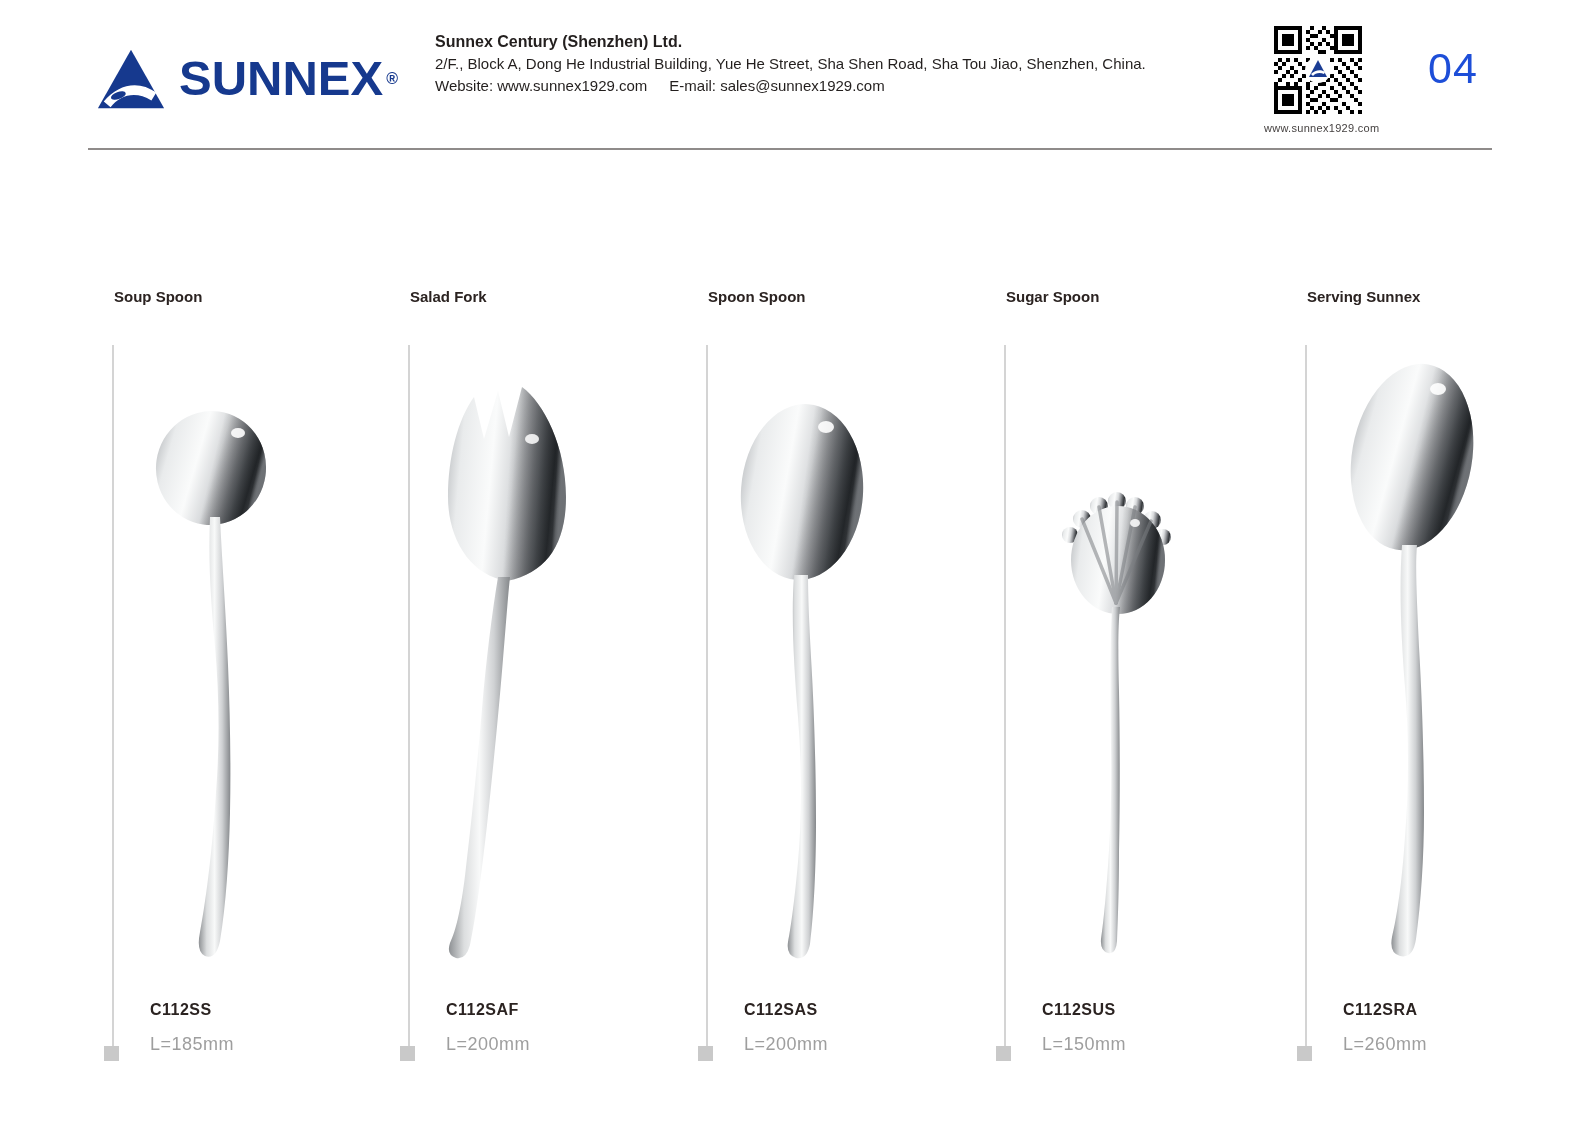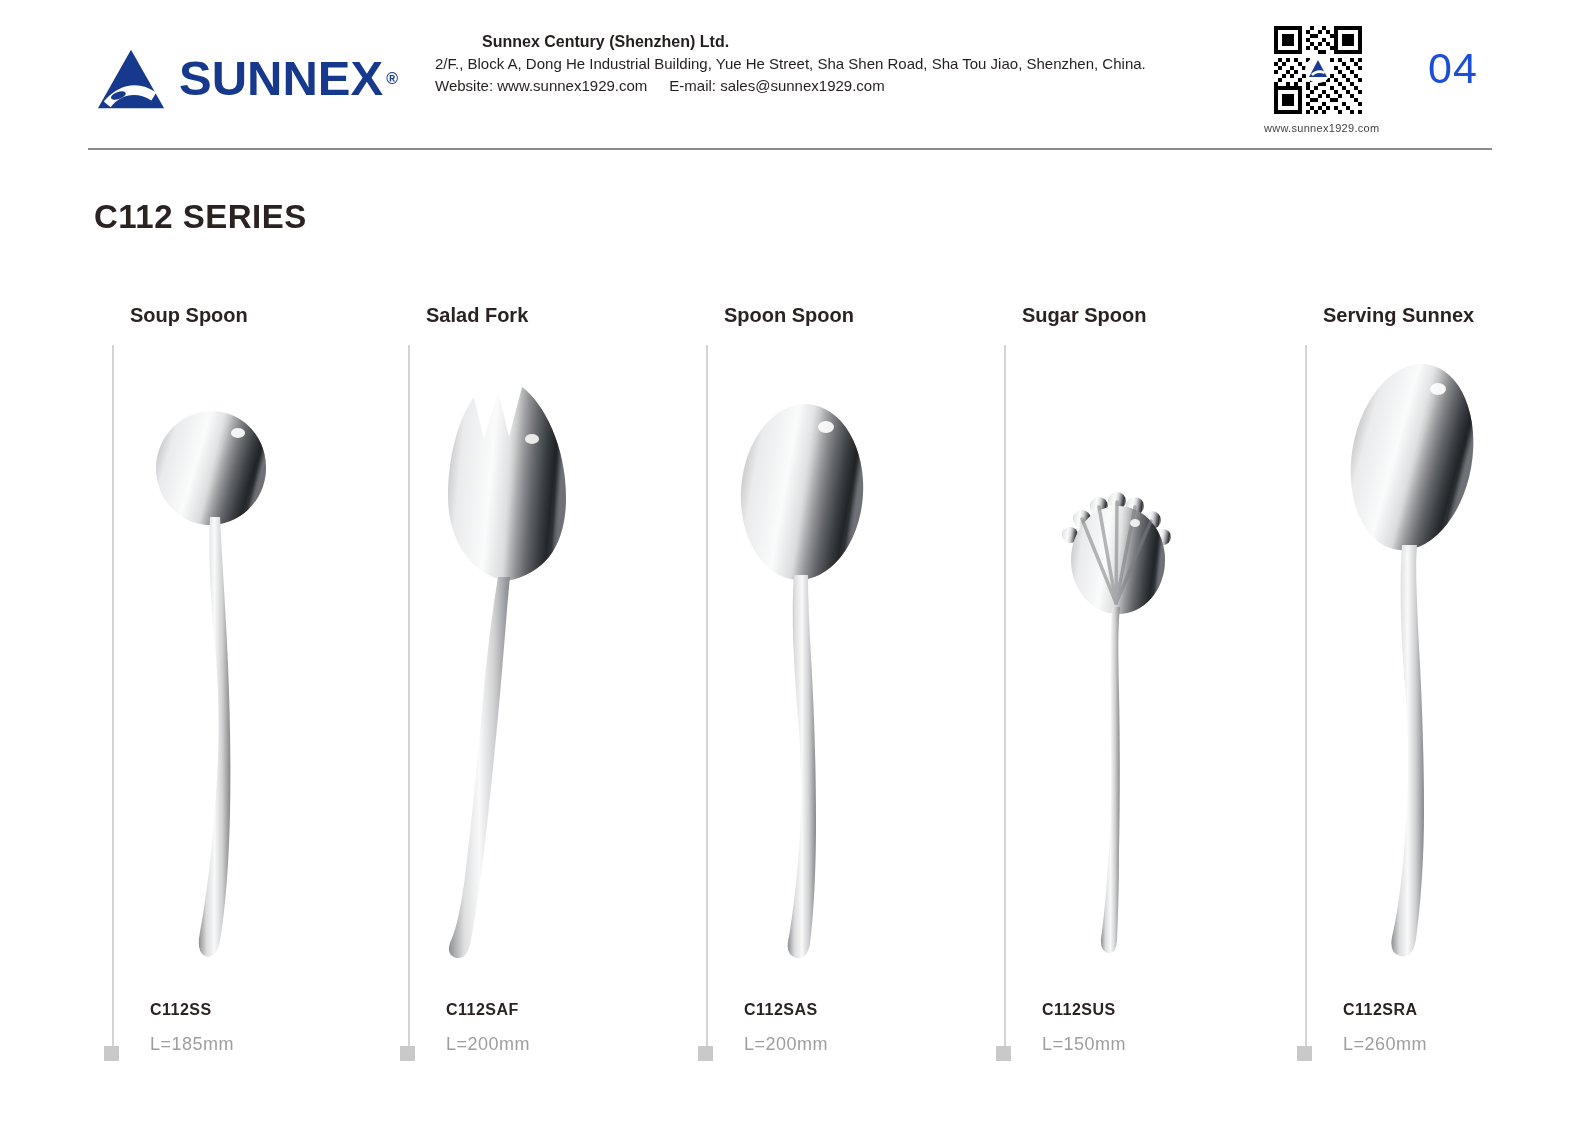--- a/index.html
+++ b/index.html
@@ -6,32 +6,32 @@
   .page{
     position:relative;width:1587px;height:1122px;background:#ffffff;
     font-family:"Liberation Sans", sans-serif;color:#2b2321;overflow:hidden;
   }
   
   .logo{position:absolute;left:95px;top:44px;display:flex;align-items:center;}
   .logo svg{display:block;margin-top:3px;}
   .logo-text{font-size:49px;font-weight:bold;color:#16398e;letter-spacing:0px;line-height:62px;margin-left:12px;}
   .logo-reg{font-size:16px;font-weight:bold;color:#16398e;margin-left:3px;margin-top:2px;}
   .company{position:absolute;left:435px;top:31px;font-size:15px;line-height:22px;color:#231f1e;}
-  .company .company-name{font-weight:bold;font-size:16px;margin-left:47px;}
+  .company .company-name{font-weight:bold;font-size:16px;}
   .company .wline span{margin-right:22px;}
   .qr-block{position:absolute;left:1264px;top:26px;width:108px;text-align:center;}
   .qr-block svg{display:block;margin:0 auto;}
   .qr-caption{font-size:11px;color:#454140;letter-spacing:.3px;margin-top:8px;}
   .page-num{position:absolute;left:1428px;top:44px;font-size:43px;font-weight:normal;color:#1d4ed8;letter-spacing:1px;}
   .rule{position:absolute;left:88px;top:148px;width:1404px;height:2px;background:#8f8b8a;}
   
   .series-title{position:absolute;left:94px;top:198px;margin:0;font-size:33px;font-weight:bold;color:#2b2321;letter-spacing:.5px;}
   
   .product-col{position:absolute;top:282px;width:296px;height:800px;}
-  .product-col .pname{position:absolute;left:2px;top:6px;margin:16px;font-size:20px;font-weight:bold;color:#2b2321;}
+  .product-col .pname{position:absolute;left:2px;top:6px;margin:0;font-size:15px;font-weight:bold;color:#2b2321;}
   .product-col .vline{position:absolute;left:0;top:63px;width:2px;height:703px;background:#d4d4d4;}
   .product-col .utensil{position:absolute;left:0;top:65px;}
   .product-col .pcode{position:absolute;left:38px;top:719px;font-size:16px;font-weight:bold;color:#2b2321;letter-spacing:.5px;}
   .product-col .plen{position:absolute;left:38px;top:752px;font-size:18px;color:#9e9e9e;letter-spacing:.5px;}
   .product-col .sq{position:absolute;left:-8px;top:764px;width:15px;height:15px;background:#c9c9c9;}
 </style>
 </head>
 <body>
 
 <svg width="0" height="0" style="position:absolute" aria-hidden="true">
@@ -106,21 +106,20 @@
       <circle cx="44" cy="44" r="13" fill="#ffffff"></circle>
       <path d="M44 34 L53 51 L35 51 Z" fill="#1a3c94"></path>
       <path d="M37 48 C41 44 47 43 51 46 L50 48 C46 46 41 47 39 50 Z" fill="#ffffff"></path>
     </svg>
     <div class="qr-caption">www.sunnex1929.com</div>
   </div>
 
   <div class="page-num">04</div>
   <div class="rule"></div>
 
-  <h1 class="series-title">C112 SERIES</h1>
 
   <section class="product-col" style="left:112px">
     <h2 class="pname">Soup Spoon</h2>
     <div class="vline"></div>
     <svg class="utensil" width="296" height="660" viewBox="0 0 296 660">
       <ellipse cx="99" cy="121" rx="55" ry="57" transform="rotate(8 99 121)" fill="url(#gBowl)"></ellipse>
       <ellipse cx="99" cy="121" rx="55" ry="57" transform="rotate(8 99 121)" fill="url(#gDark)"></ellipse>
       <ellipse cx="126" cy="86" rx="7" ry="5" fill="#ffffff" opacity="0.9"></ellipse>
       <path fill="url(#gHandle)" d="M98 170
         C96 215 99 255 103 300

